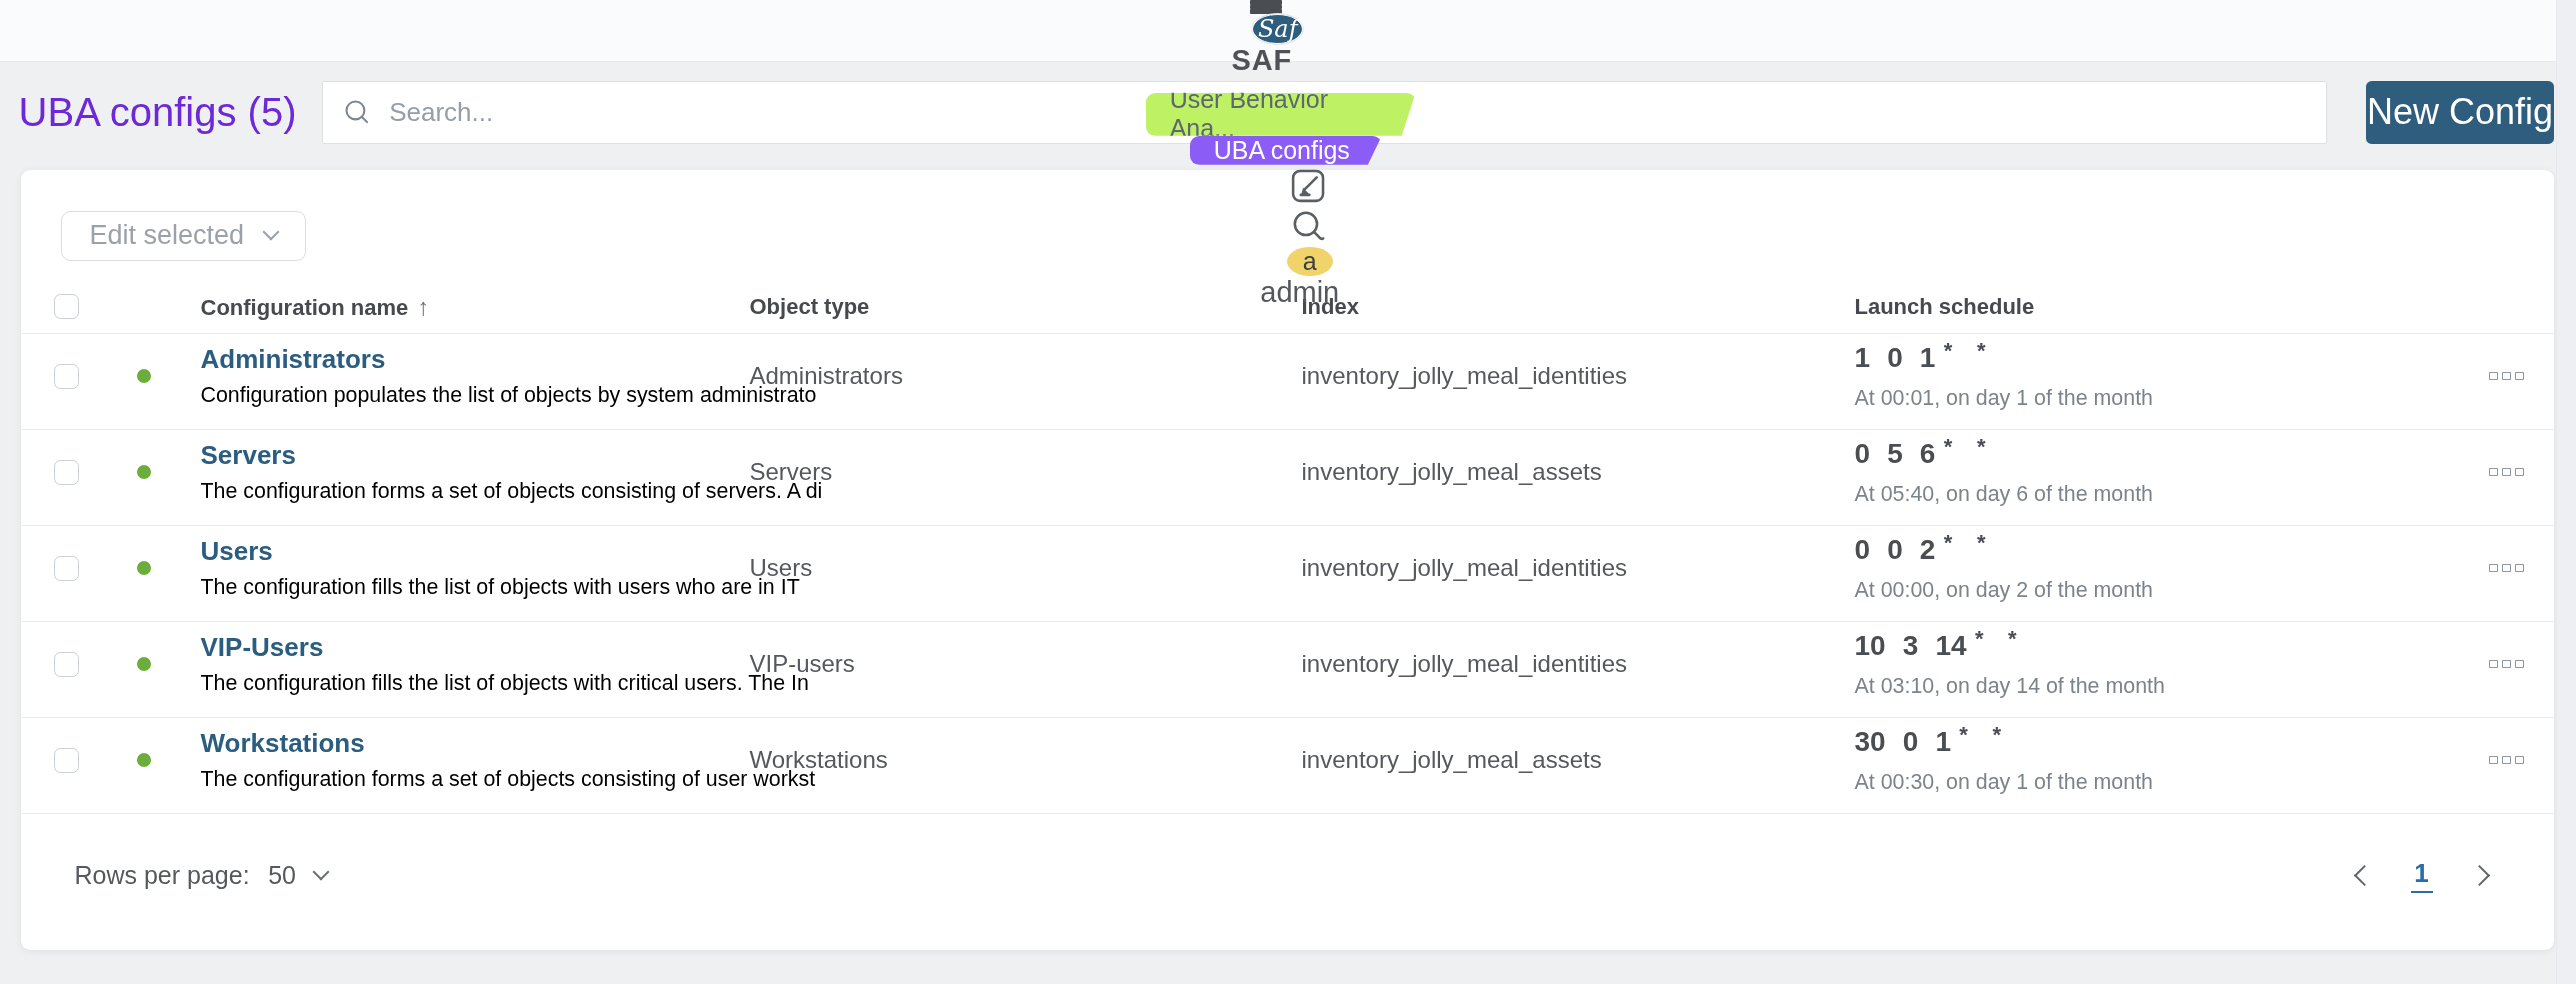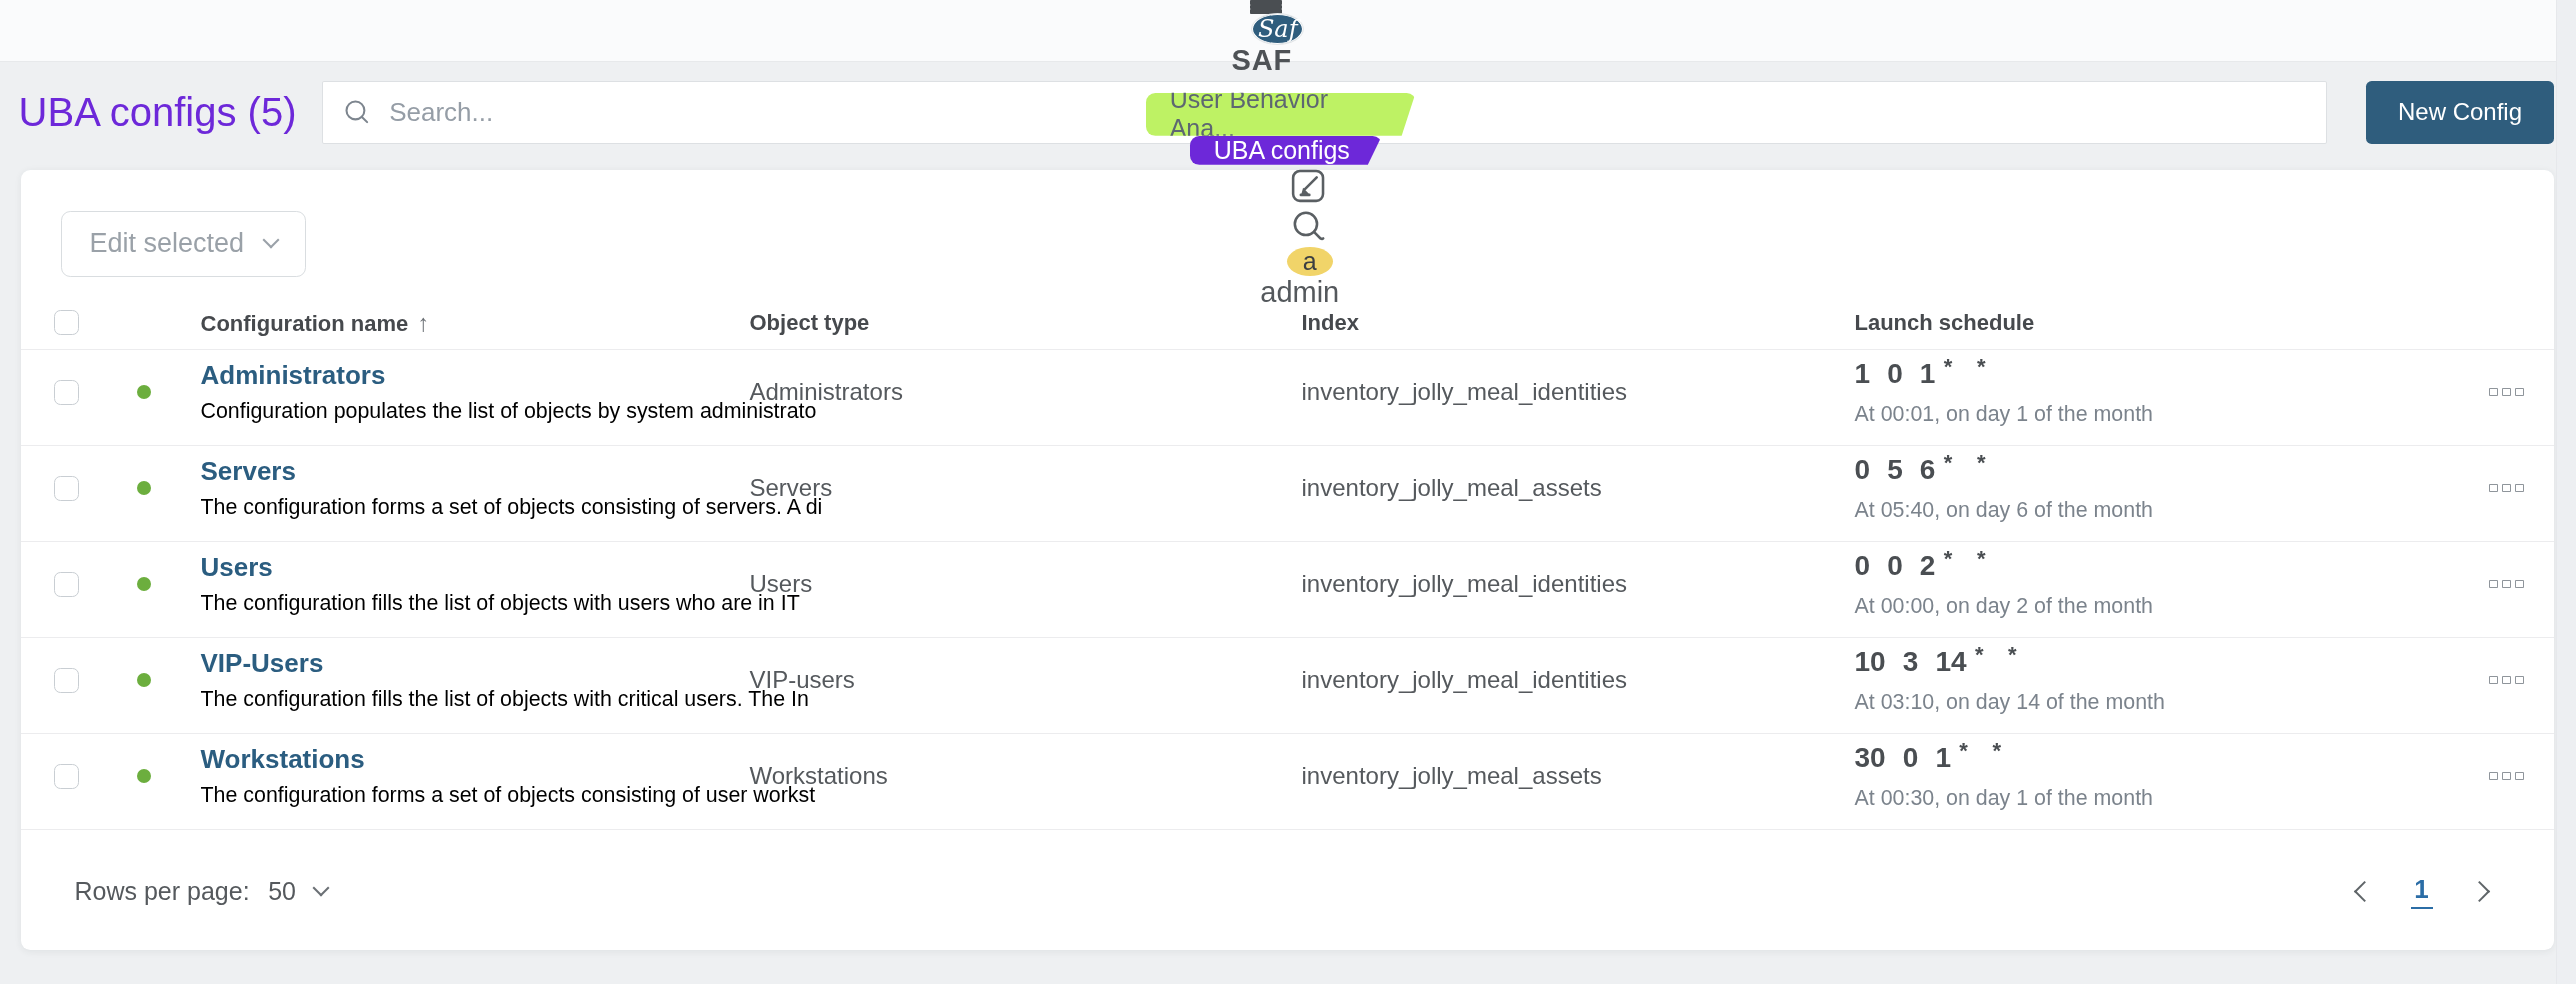--- a/index.html
+++ b/index.html
@@ -14,45 +14,45 @@
   .hamburger span { display:block; height:4.6px; background:#4a4e52; border-radius:0.9px; }
   .logo { width:51px; height:51px; border-radius:50%; background:#2f5d7d; color:#fff;
           display:flex; align-items:center; justify-content:center;
           font-family:"DejaVu Serif", serif; font-style:italic; font-size:24px; margin-right:16px;
           border:1.9px solid #fff; box-shadow:0 0 0 0.9px #e3e6e8; }
   .brand { font-size:29px; font-weight:700; color:#4e5256; letter-spacing:0.9px; margin-right:48px; }
   .tab { height:43px; display:flex; align-items:center; padding:0 32px 0 24px;
          font-size:25px; border-radius:9.3px; cursor:pointer;
          clip-path:polygon(0 0, 100% 0, calc(100% - 14px) 100%, 0 100%); }
   .tab.gray { background:#bef264; color:#5d6771; margin-right:10.2px; max-width:270px;margin-top:16px; }
-  .tab.dark { background:#6d28d9; color:#ffffff; font-weight:500; }
+  .tab.dark { background:#8b5cf6; color:#ffffff; font-weight:500; }
   .topbar .spacer { flex:1; }
   .tb-icon { width:41px; height:41px; margin-left:45px; cursor:pointer; flex:none; }
   .avatar { width:46px; height:46px; border-radius:50%; background:#f1d469; color:#3c3f42;
             display:flex; align-items:center; justify-content:center; font-size:25px;
             margin-left:48px; cursor:pointer; }
   .username { font-size:29px; color:#54585c; margin-left:28px; }
 
   
   .page-header { display:flex; align-items:center; padding:18.6px 22px 15px 18.6px; }
   .page-title { font-size:40px; font-weight:400; color:#6d28d9; width:303px; flex:none; }
   .searchbar { flex:1; height:63px; background:#fff; border:0.9px solid #dde0e3; border-radius:1.9px;
                display:flex; align-items:center; padding:0 18.6px; }
   .searchbar svg { flex:none; margin-right:15px; }
   .searchbar input { border:none; outline:none; flex:1; font-size:26px; color:#45494d;
                      font-family:inherit; background:transparent; }
   .searchbar input::placeholder { color:#959da6; }
   .btn-primary { flex:none; margin-left:39px; width:188px; height:63px; background:#2f5d7d;
-                 color:#fff; border:none; border-radius:5.6px; font-size:24px; font-weight:500;
+                 color:#fff; border:none; border-radius:5.6px; font-size:36px; font-weight:500;
                  font-family:inherit; cursor:pointer; }
 
   
   .card { margin:11px 22px 0 20.5px; width:2533px; height:780px; background:#fff;
           border-radius:9.3px; box-shadow:0 1.9px 7.4px rgba(40,50,60,.07); }
-  .btn-edit { margin:41px 0 0 40px; height:66px; padding:0 28px; background:#fff;
+  .btn-edit { margin:41px 0 0 40px; height:50px; padding:0 28px; background:#fff;
               border:0.9px solid #d9dde0; border-radius:9.3px; display:inline-flex;
               align-items:center; gap:20.5px; font-size:27px; color:#9aa1a8;
               font-family:inherit; cursor:pointer; }
   .chev { width:12px; height:12px; border-right:2.3px solid #9aa1a8; border-bottom:2.3px solid #9aa1a8;
           transform:rotate(45deg); margin-top:-6.5px; }
 
   
   .trow { display:grid; grid-template-columns:65px 82px 549px 552px 553px 1fr 89px;
           align-items:center; padding:0 28px 10px 33px; }
   .thead { margin-top:30px; height:43px; font-size:22px; font-weight:700; color:#46494d;

